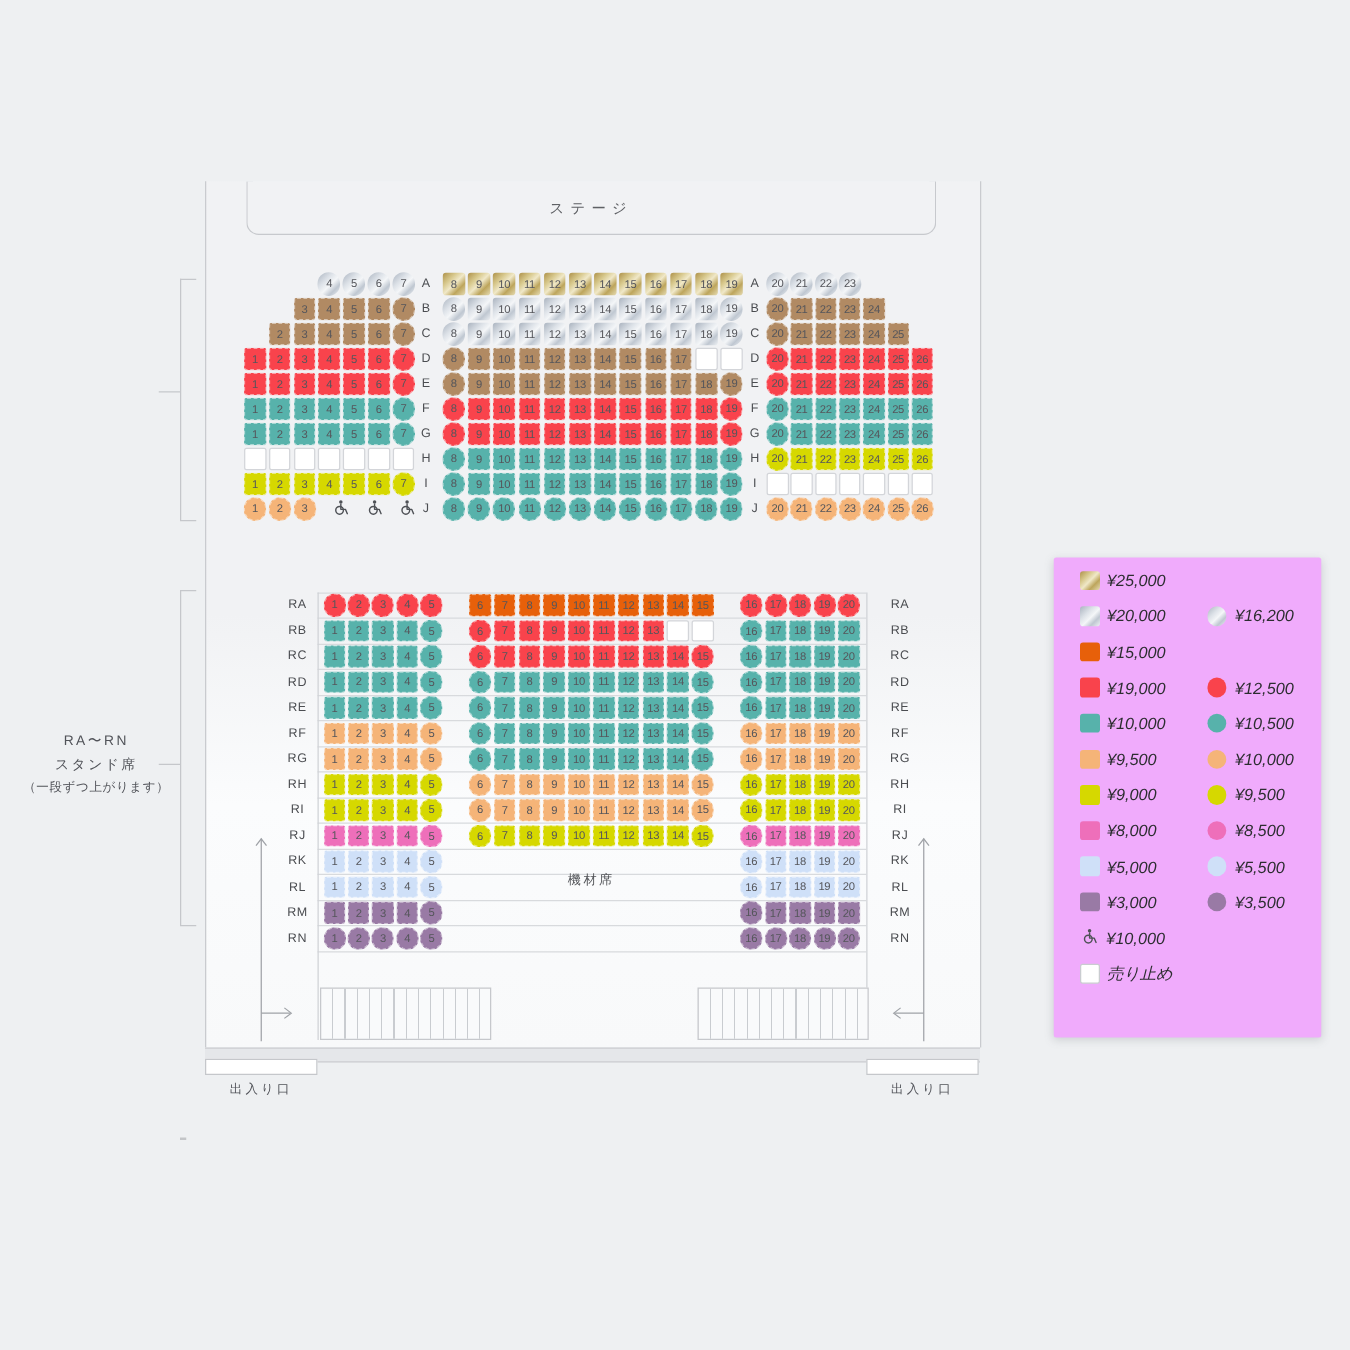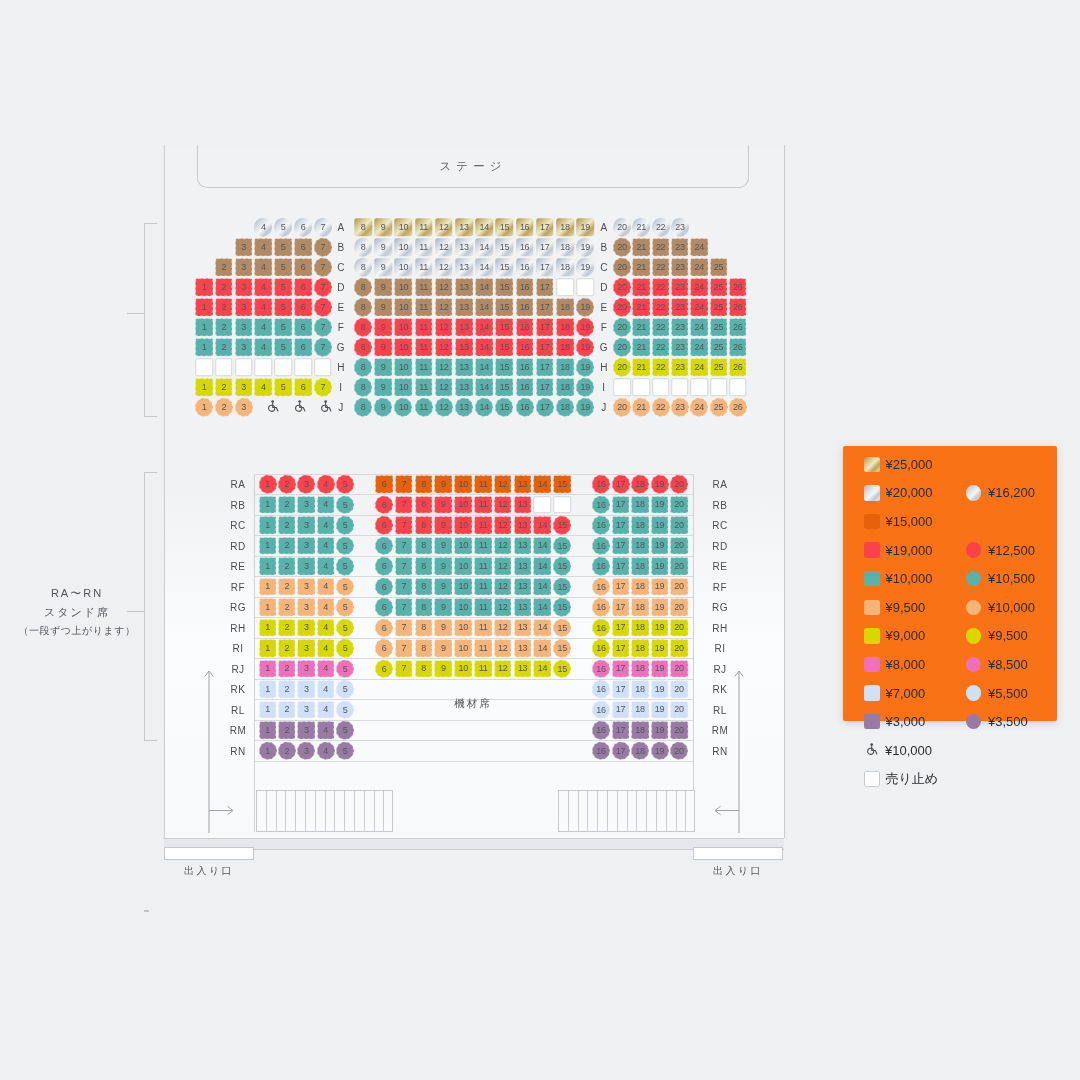--- a/index.html
+++ b/index.html
@@ -31,22 +31,22 @@
   .row-label{position:absolute;transform:translate(-50%,-50%);font-size:10px;color:#4b4d51;letter-spacing:0.5px;white-space:nowrap;}
   .hline{position:absolute;height:1px;background:#d8dadd;}
   .vline{position:absolute;width:1px;background:#d0d2d6;}
   
   .sec-label{position:absolute;text-align:center;color:#515359;}
   .sec-label .l1,.sec-label .l2{font-size:11px;letter-spacing:2px;line-height:19px;}
   .sec-label .l3{font-size:10px;letter-spacing:0.5px;line-height:18px;}
   .bracket{position:absolute;background:#c5c7cb;}
   .equip{position:absolute;transform:translate(-50%,-50%);font-size:10.5px;letter-spacing:2px;color:#54565a;}
   
-  .legend{left:843px;top:446px;width:214px;height:275px;background:#f97316;border-radius:2px;
-    box-shadow:0 2px 7px rgba(110,115,125,.25);padding-top:4px;box-sizing:border-box;}
+  .legend{left:843px;top:446px;width:214px;height:384px;background:#f0abfc;border-radius:2px;
+    box-shadow:0 2px 7px rgba(110,115,125,.25);padding-top:4px;box-sizing:border-box;font-style:italic;}
   .lg-row{height:28.6px;display:flex;align-items:center;padding-left:21px;}
   .lg-sq{width:15.5px;height:15.5px;border-radius:2.5px;flex:0 0 auto;}
   .lg-ci{width:15.5px;height:15.5px;border-radius:50%;flex:0 0 auto;}
   .lg-stop{width:15.5px;height:15.5px;border-radius:2px;background:#fff;border:1px solid #c9ccd0;box-sizing:border-box;flex:0 0 auto;}
   .lg-l1{margin-left:6px;width:80px;font-size:13px;color:#2c2d30;}
   .lg-l2{margin-left:7px;font-size:13px;color:#2c2d30;}
   .stray{left:144px;top:910px;width:5px;height:2px;background:#c3c5c8;}
 </style>
 </head>
 <body>
@@ -715,21 +715,21 @@
           <span class="lg-l2">¥9,500</span>
         </div>
         <div class="lg-row">
           <span class="lg-sq k-pk" style="background: rgb(238, 111, 186);"></span>
           <span class="lg-l1">¥8,000</span>
           <span class="lg-ci k-pk" style="background: rgb(238, 111, 186);"></span>
           <span class="lg-l2">¥8,500</span>
         </div>
         <div class="lg-row">
           <span class="lg-sq k-bl" style="background: rgb(207, 224, 248);"></span>
-          <span class="lg-l1">¥7,000</span>
+          <span class="lg-l1">¥5,000</span>
           <span class="lg-ci k-bl" style="background: rgb(207, 224, 248);"></span>
           <span class="lg-l2">¥5,500</span>
         </div>
         <div class="lg-row">
           <span class="lg-sq k-pu" style="background: rgb(153, 122, 165);"></span>
           <span class="lg-l1">¥3,000</span>
           <span class="lg-ci k-pu" style="background: rgb(153, 122, 165);"></span>
           <span class="lg-l2">¥3,500</span>
         </div>
         <div class="lg-row">

